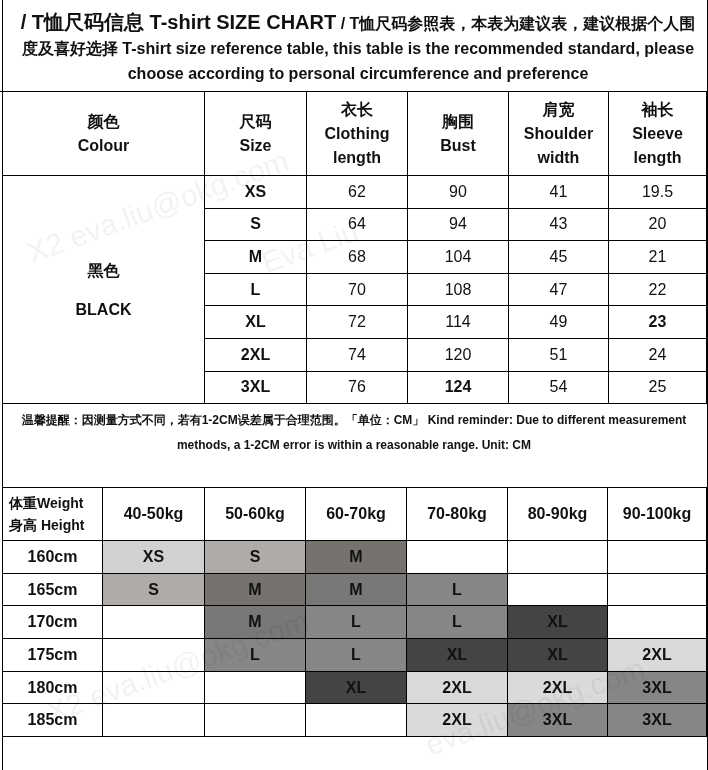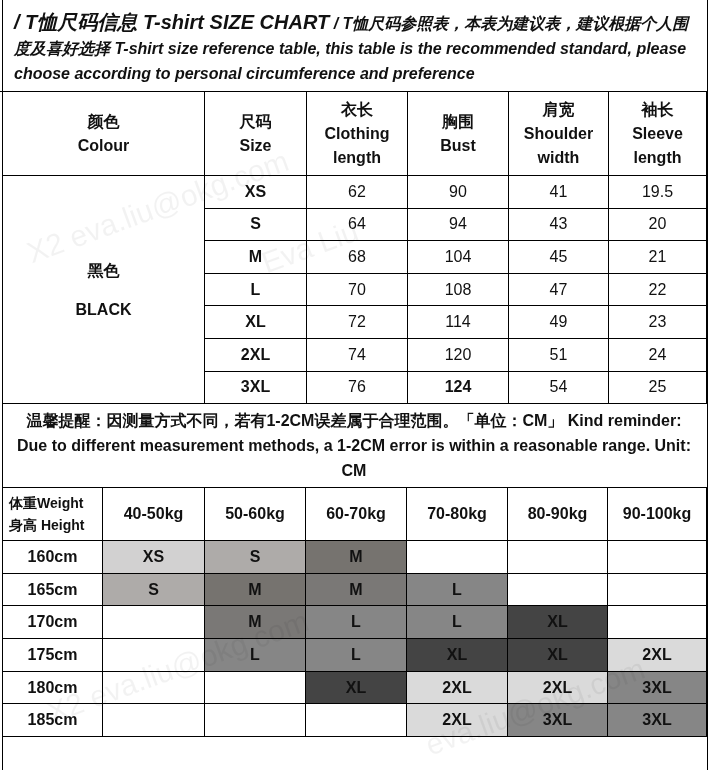--- a/index.html
+++ b/index.html
@@ -1,26 +1,26 @@
 <!DOCTYPE html>
 <html><head>
 <meta charset="utf-8">
 <style>
   * { box-sizing: border-box; margin: 0; padding: 0; }
   html, body { width: 708px; height: 770px; background: #fff; overflow: hidden; }
   body { font-family: "Liberation Sans", "DejaVu Sans", sans-serif; color: #111; font-weight: bold; position: relative; }
   .frame { position: absolute; left: 2px; top: 0; width: 706px; height: 770px; border-left: 1.5px solid #000; border-right: 1.5px solid #000; }
-  .title { position: absolute; left: 0; top: 0; width: 708px; height: 92px; border-bottom: 1.5px solid #000; padding: 10px 6px 0 14px; font-size: 16px; line-height: 25px; font-style: italic; }
+  .title { position: absolute; left: 0; top: 0; width: 708px; height: 92px; border-bottom: 1.5px solid #000; text-align: center; padding: 10px 6px 0 14px; font-size: 16px; line-height: 25px; }
   .title .big { font-size: 20px; }
   table { border-collapse: collapse; position: absolute; left: 2px; width: 704px; table-layout: fixed; }
   td { border: 1.5px solid #000; text-align: center; vertical-align: middle; font-size: 16px; }
   .t1 { top: 91px; }
   .t1 .hdr td { height: 84px; line-height: 24px; }
   .t1 .row td { height: 32.6px; }
-  .note { position: absolute; left: 2px; top: 402px; width: 704px; height: 86px; border-bottom: 1.5px solid #000; text-align: center; font-size: 16px; line-height: 25px; padding: 6px 10px 0 10px; }
+  .note { position: absolute; left: 2px; top: 402px; width: 704px; height: 86px; border-bottom: 1.5px solid #000; text-align: center; font-size: 12px; line-height: 25px; padding: 6px 10px 0 10px; }
   .t2 { top: 487px; }
   .t2 .hdr td { height: 53px; }
   .t2 .hdr td.corner { font-size: 14px; line-height: 22px; text-align: left; padding-left: 6px; }
   .t2 .row td { height: 32.7px; }
   .wm { position: absolute; color: rgba(0,0,0,0.05); font-size: 30px; font-weight: normal; transform: rotate(-20deg); pointer-events: none; white-space: nowrap; }
 </style>
 </head>
 <body>
 
 <div class="title">
@@ -95,21 +95,21 @@
         <td style="font-weight: normal;">70</td>
         <td style="font-weight: normal;">108</td>
         <td style="font-weight: normal; text-align: center;">47</td>
         <td style="font-weight: normal;">22</td>
       </tr>
       <tr class="row">
         <td>XL</td>
         <td style="font-weight: normal;">72</td>
         <td style="font-weight: normal;">114</td>
         <td style="font-weight: normal;">49</td>
-        <td style="font-weight: normal;">23</td>
+        <td style="font-weight: bold;">23</td>
       </tr>
       <tr class="row">
         <td>2XL</td>
         <td style="font-weight: normal;">74</td>
         <td style="font-weight: normal;">120</td>
         <td style="font-weight: normal;">51</td>
         <td style="font-weight: normal;">24</td>
       </tr>
       <tr class="row">
         <td>3XL</td>

